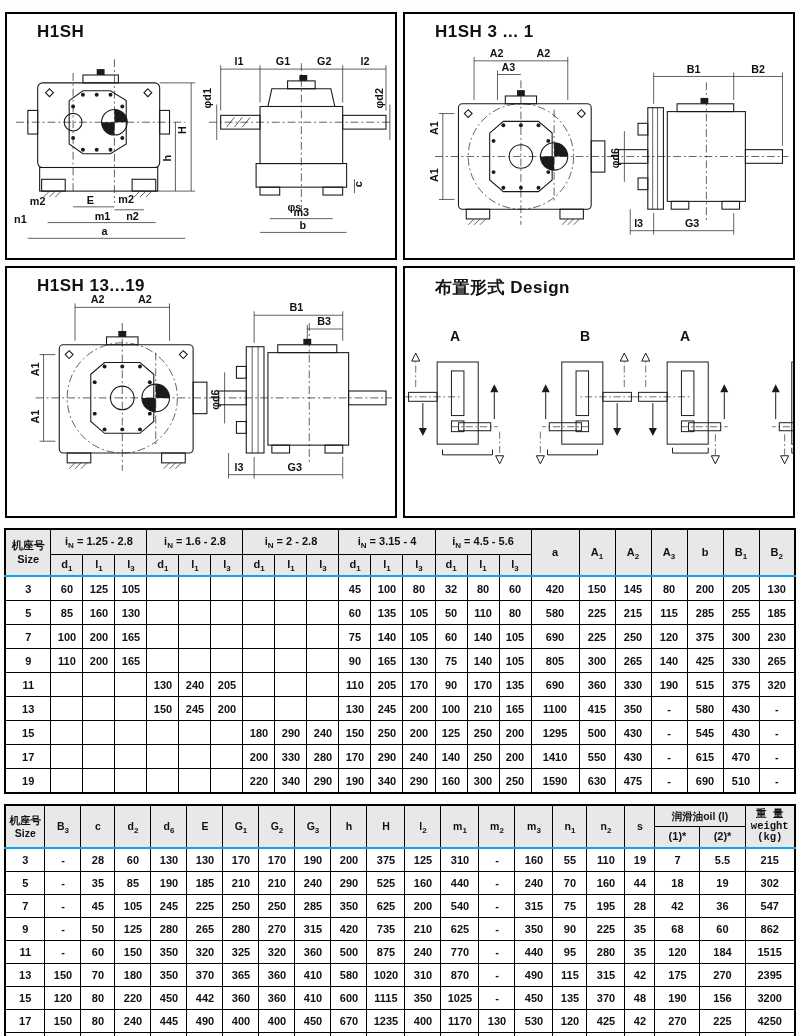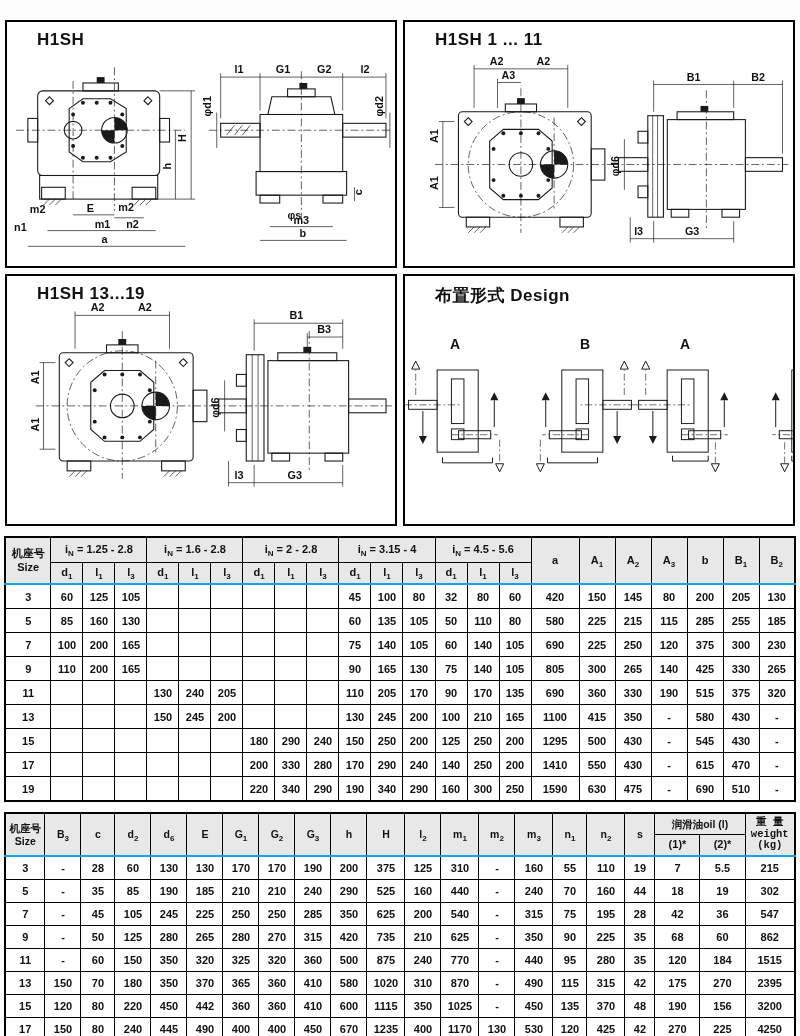--- a/index.html
+++ b/index.html
@@ -1,17 +1,17 @@
 <!DOCTYPE html>
 <html><head>
 <meta charset="utf-8">
 <style>
   html,body{margin:0;padding:0;}
   body{width:800px;height:1036px;background:#fdfdfd;font-family:"Liberation Sans",sans-serif;color:#111;}
-  .panel-grid{display:grid;grid-template-columns:392px 392px;grid-template-rows:248px 252px;gap:6px;padding:20px 5px 0 5px;}
+  .panel-grid{display:grid;grid-template-columns:392px 392px;grid-template-rows:248px 252px;gap:6px;padding:12px 5px 0 5px;}
   .panel{border:2px solid #000;position:relative;background:#fff;overflow:hidden;}
   .panel-title{position:absolute;top:8px;left:30px;font-size:17px;font-weight:bold;letter-spacing:.5px;z-index:2;}
   .panel svg.dwg-svg{position:absolute;left:0;top:0;width:100%;height:100%;}
   .ln{stroke:#1a1a1a;fill:none;stroke-width:1.1;}
   .thin{stroke:#1a1a1a;fill:none;stroke-width:.7;}
   .dash{stroke:#1a1a1a;fill:none;stroke-width:.7;stroke-dasharray:8 3 2 3;}
   .fl{fill:#1a1a1a;stroke:none;}
   .dwg-svg text{font-size:11px;font-weight:bold;fill:#111;font-family:"Liberation Sans",sans-serif;}
   
   .design-row{position:absolute;top:60px;left:0;right:0;display:flex;justify-content:space-around;}
@@ -146,21 +146,21 @@
         <line x1="352" y1="168" x2="352" y2="182"></line>
       </g>
       <text x="284" y="200">φs</text>
       <text x="290" y="205">m3</text>
       <text x="296" y="219">b</text>
       <text transform="rotate(-90 360 176)" x="360" y="176">c</text>
     </svg>
   </div>
 
   <div class="panel">
-    <div class="panel-title">H1SH 1 ... 11</div>
+    <div class="panel-title">H1SH 3 ... 1</div>
     <svg class="dwg-svg" viewBox="0 0 392 250">
 
       <line class="dash" x1="28" y1="146" x2="212" y2="146"></line>
       <line class="dash" x1="116" y1="68" x2="116" y2="216"></line>
       <line class="dash" x1="150" y1="98" x2="150" y2="192"></line>
       <circle class="dash" cx="116" cy="146" r="54"></circle>
       <rect class="ln" x="52" y="92" width="136" height="108" rx="4"></rect>
       <rect class="ln" x="100" y="84" width="32" height="8"></rect>
       <rect class="fl" x="112" y="78" width="8" height="6"></rect>
       <path class="ln" d="M62 98 l4 4 -4 4 -4 -4 z"></path>

